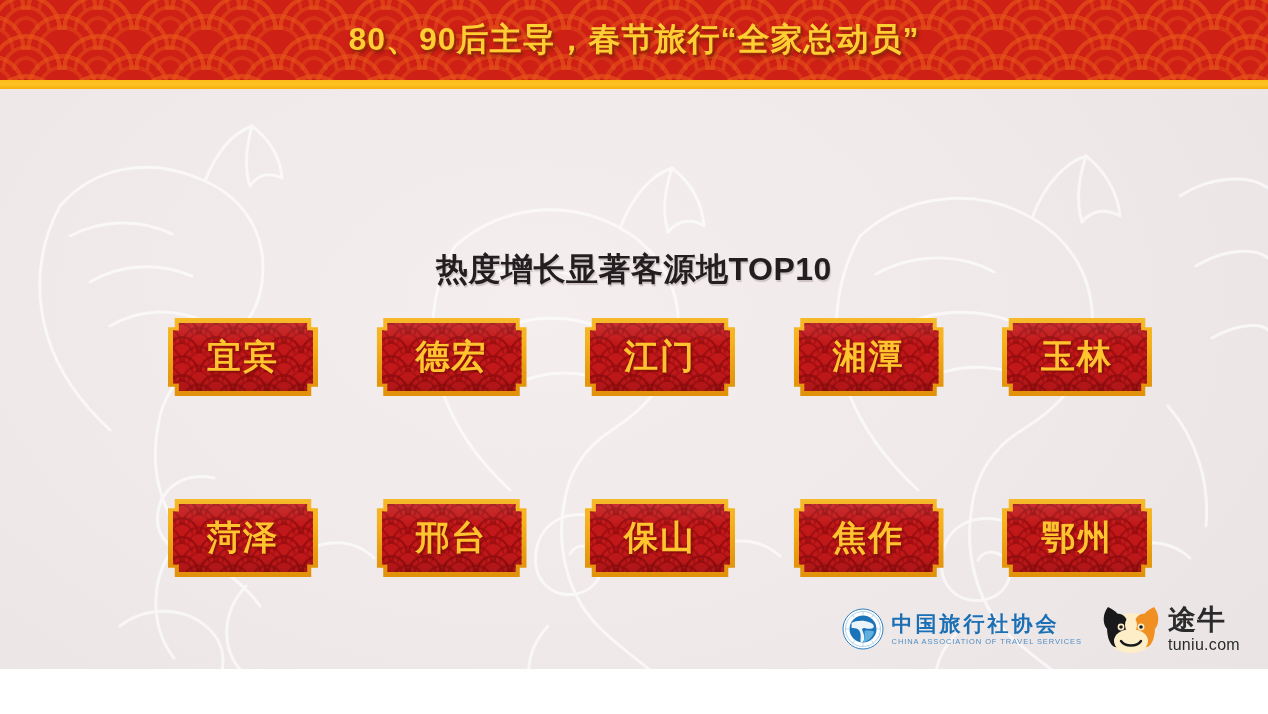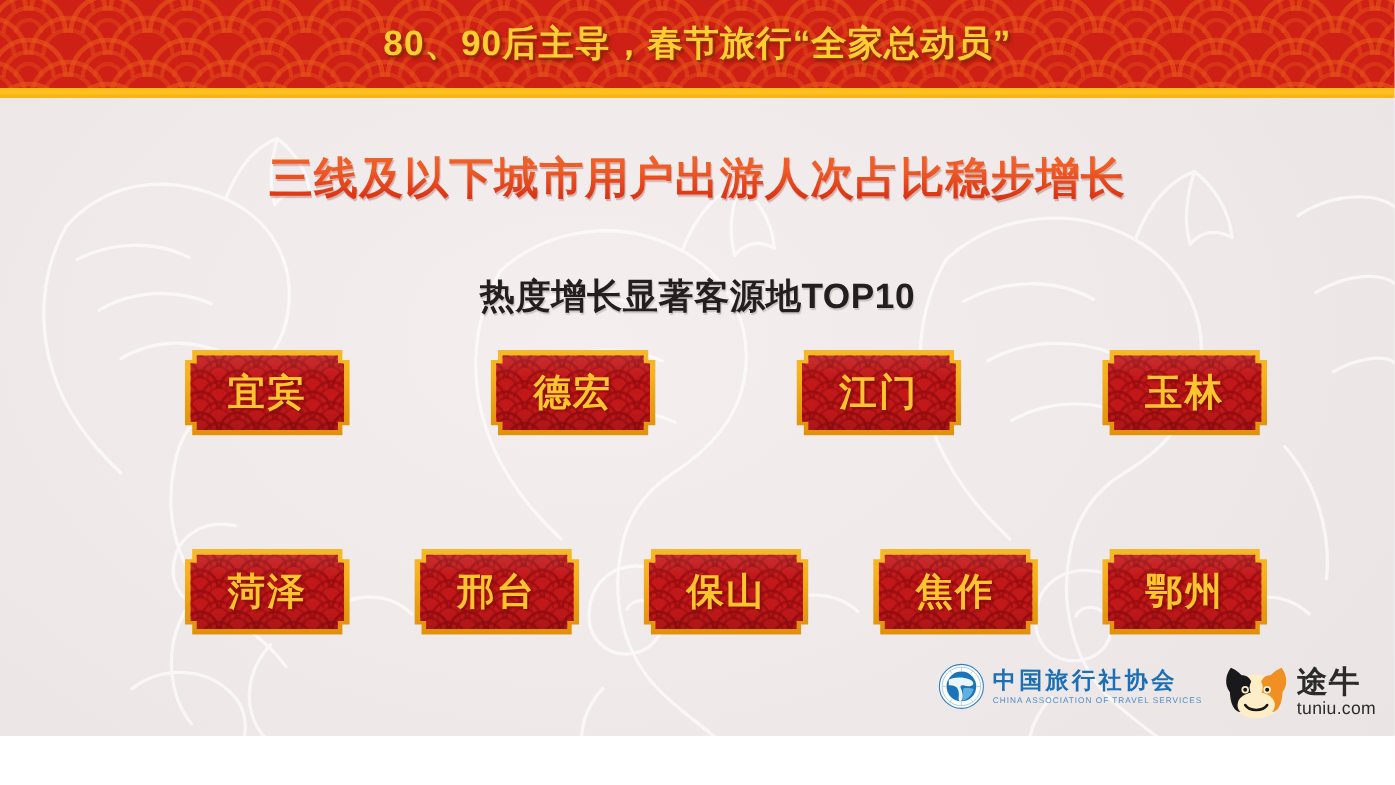--- a/index.html
+++ b/index.html
@@ -205,24 +205,24 @@
     color: #ffc42e;
     text-shadow:
       1px 1px 0 rgba(140,20,10,0.85),
       2px 2px 2px rgba(110,10,6,0.55);
     white-space: nowrap;
   }
 
   
   .footer-logos {
     position: absolute;
-    right: 17px;
+    right: 28px;
     bottom: 14px;
     display: flex;
-    align-items: flex-start;
+    align-items: center;
     gap: 18px;
   }
   .logo-cats {
     display: flex;
     align-items: center;
     gap: 8px;
   }
   .cats-text {
     display: flex;
     flex-direction: column;
@@ -328,21 +328,20 @@
     </g>
   </svg>
 
   <div class="header">
     <div class="header-scales"></div>
     <div class="header-scales2"></div>
   </div>
   <div class="header-title">80、90后主导，春节旅行“全家总动员”</div>
   <div class="header-gold-bar"></div>
 
-  <div class="main-title">三线及以下城市用户出游人次占比稳步增长</div>
   <div class="sub-title">热度增长显著客源地TOP10</div>
 
   <div class="city-grid">
 
     <div class="city-row row-1">
 
       <div class="city-btn">
         <div class="city-btn-inner">
           <div class="city-scales"></div>
           <div class="city-scales2"></div>
@@ -362,20 +361,28 @@
 
       <div class="city-btn">
         <div class="city-btn-inner">
           <div class="city-scales"></div>
           <div class="city-scales2"></div>
           <div class="city-sheen"></div>
         </div>
         <span class="city-label">江门</span>
       </div>
 
+      <div class="city-btn">
+        <div class="city-btn-inner">
+          <div class="city-scales"></div>
+          <div class="city-scales2"></div>
+          <div class="city-sheen"></div>
+        </div>
+        <span class="city-label">湘潭</span>
+      </div>
 
       <div class="city-btn">
         <div class="city-btn-inner">
           <div class="city-scales"></div>
           <div class="city-scales2"></div>
           <div class="city-sheen"></div>
         </div>
         <span class="city-label">玉林</span>
       </div>
 

